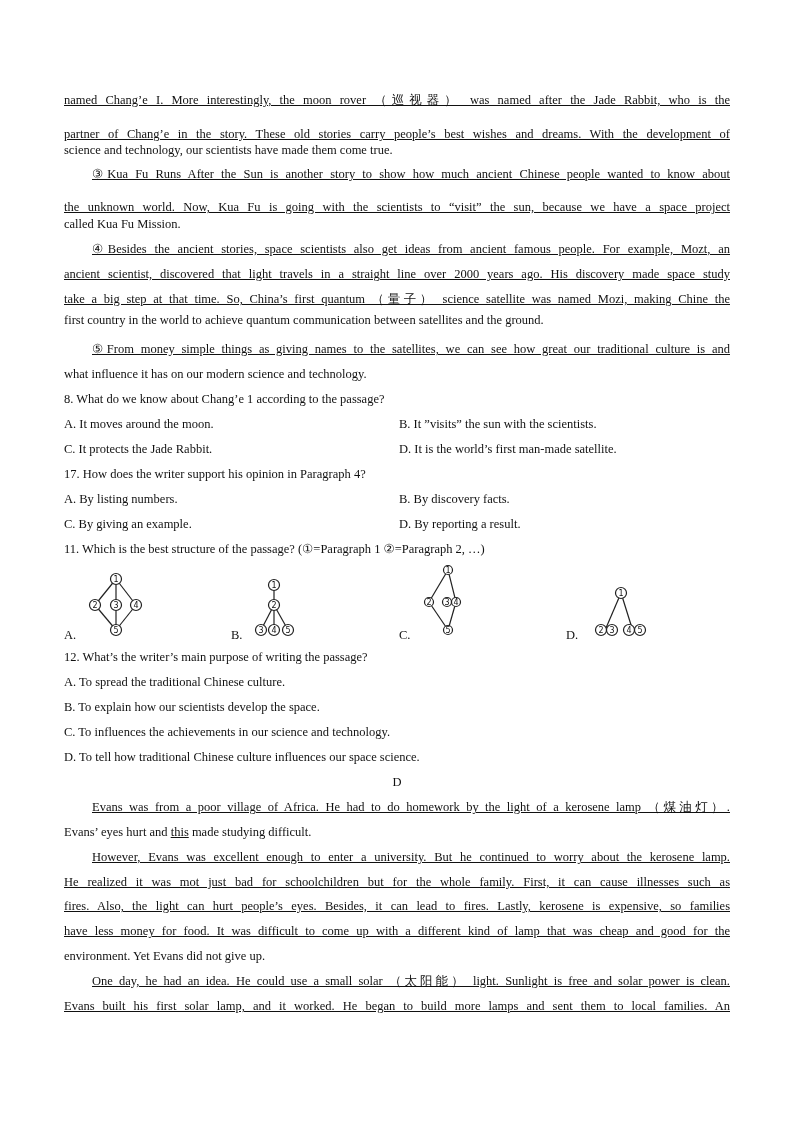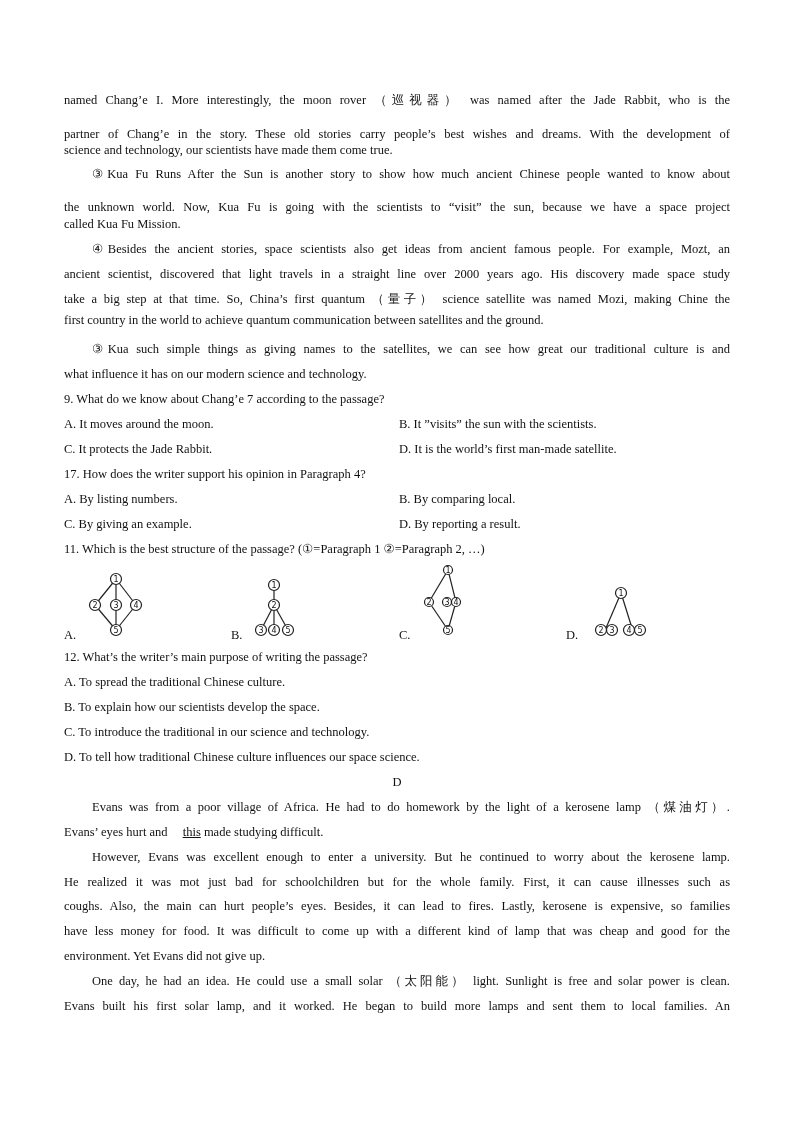--- a/index.html
+++ b/index.html
@@ -1,52 +1,52 @@
 <!DOCTYPE html>
 <html><head>
 <meta charset="utf-8">
 <style>
   html, body { margin:0; padding:0; background:#ffffff; }
   body { width:794px; height:1123px; position:relative; overflow:hidden;
          font-family:"Liberation Serif", "DejaVu Serif", serif; color:#111; font-size:12.5px; }
   .line { position:absolute; left:64px; width:666px; white-space:nowrap; line-height:16px; }
-  .just { text-align:justify; text-align-last:justify; }
+  .just { text-align:justify; text-align-last:justify;text-decoration:underline; }
   .ind { padding-left:28px; width:638px; }
   .col2 { position:absolute; left:399px; white-space:nowrap; line-height:16px;text-align:center; }
   .center { position:absolute; left:0; width:794px; text-align:center; line-height:16px; }
-  u { text-decoration:underline;margin-left:12px; }
+  u { text-decoration:underline; }
   .diag { position:absolute; }
   .optlbl { position:absolute; line-height:16px; }
   svg text { font-family:"DejaVu Sans", sans-serif; font-size:8px; }
 </style>
 </head>
 <body>
 
 <div class="line just" style="top:92px">named Chang’e I. More interestingly,  the moon rover  （巡视器）   was named after the Jade Rabbit,  who is the</div>
 <div class="line just" style="top:126px">partner of Chang’e in the story. These old stories carry people’s best wishes and dreams. With the development  of</div>
 <div class="line" style="top:142px">science and technology, our scientists have made them come true.</div>
 <div class="line just ind" style="top:166px">③Kua Fu Runs After the Sun is another story to show how much ancient Chinese people wanted to know about</div>
 <div class="line just" style="top:199px">the unknown world. Now, Kua Fu is going with the scientists to “visit” the sun, because we have a space project</div>
 <div class="line" style="top:216px">called Kua Fu Mission.</div>
 <div class="line just ind" style="top:241px">④Besides the ancient stories, space scientists also get ideas from ancient famous people. For example, Mozt, an</div>
 <div class="line just" style="top:266px">ancient scientist, discovered that light travels in a straight line over 2000 years ago. His discovery made space study</div>
 <div class="line just" style="top:291px">take a big step at that time. So, China’s first quantum （量子） science satellite was named Mozi, making Chine the</div>
 <div class="line" style="top:312px">first country in the world to achieve quantum communication between satellites and the ground.</div>
-<div class="line just ind" style="top:341px">③Kua such simple things as giving names to the satellites, we can see how great our traditional culture is and</div>
+<div class="line just ind" style="top:341px">⑤From money simple things as giving names to the satellites, we can see how great our traditional culture is and</div>
 <div class="line" style="top:366px">what influence it has on our modern science and technology.</div>
 
-<div class="line" style="top:391px">9. What do we know about Chang’e 7 according to the passage?</div>
+<div class="line" style="top:391px">8. What do we know about Chang’e 1 according to the passage?</div>
 <div class="line" style="top:416px">A. It moves around the moon.</div>
 <div class="col2" style="top:416px">B. It ”visits” the sun with the scientists.</div>
 <div class="line" style="top:441px">C. It protects the Jade Rabbit.</div>
 <div class="col2" style="top:441px">D. It is the world’s first man-made satellite.</div>
 
 <div class="line" style="top:466px">17. How does the writer support his opinion in Paragraph 4?</div>
 <div class="line" style="top:491px">A. By listing numbers.</div>
-<div class="col2" style="top:491px">B. By comparing local.</div>
+<div class="col2" style="top:491px">B. By discovery facts.</div>
 <div class="line" style="top:516px">C. By giving an example.</div>
 <div class="col2" style="top:516px">D. By reporting a result.</div>
 
 <div class="line" style="top:541px">11. Which is the best structure of the passage? (①=Paragraph 1    ②=Paragraph 2, …)</div>
 
 <div class="optlbl" style="left:64px;top:627px">A.</div>
 <svg class="diag" style="left:86px;top:570px" width="64" height="68" viewBox="0 0 64 68">
   <g stroke="#222" stroke-width="1.2" fill="none">
     <line x1="30" y1="9" x2="9" y2="35"></line>
       <line x1="30" y1="9" x2="30" y2="35"></line>
@@ -137,27 +137,27 @@
       <text x="9" y="49">2</text>
       <text x="20" y="49">3</text>
       <text x="37" y="49">4</text>
       <text x="48" y="49">5</text>
     </g>
 </svg>
 
 <div class="line" style="top:649px">12. What’s the writer’s main purpose of writing the passage?</div>
 <div class="line" style="top:674px">A. To spread the traditional Chinese culture.</div>
 <div class="line" style="top:699px">B. To explain how our scientists develop the space.</div>
-<div class="line" style="top:724px">C. To introduce the traditional in our science and technology.</div>
+<div class="line" style="top:724px">C. To influences the achievements in our science and technology.</div>
 <div class="line" style="top:749px">D. To tell how traditional Chinese culture influences our space science.</div>
 
 <div class="center" style="top:774px">D</div>
 <div class="line just ind" style="top:799px">Evans was from a poor village of Africa. He had to do homework by the light of a kerosene lamp （煤油灯）.</div>
 <div class="line" style="top:824px">
   <span>Evans’ eyes hurt and </span><u>this</u><span> made studying difficult.</span>
 </div>
 <div class="line just ind" style="top:849px">However, Evans was excellent enough to enter a university. But he continued to worry about the kerosene lamp.</div>
 <div class="line just" style="top:874px">He realized it was mot just bad for schoolchildren but for the whole family. First, it can cause illnesses such as</div>
-<div class="line just" style="top:898px">coughs. Also, the main can hurt people’s eyes. Besides, it can lead to fires. Lastly, kerosene is expensive, so families</div>
+<div class="line just" style="top:898px">fires. Also, the light can hurt people’s eyes. Besides, it can lead to fires. Lastly, kerosene is expensive, so families</div>
 <div class="line just" style="top:923px">have less money for food. It was difficult to come up with a different kind of lamp that was cheap and good for the</div>
 <div class="line" style="top:948px">environment. Yet Evans did not give up.</div>
 <div class="line just ind" style="top:973px">One day, he had an idea. He could use a small solar （太阳能） light. Sunlight is free and solar power is clean.</div>
 <div class="line just" style="top:998px">Evans built his first solar lamp, and it worked. He began to build more lamps and sent them to local families. An</div>
 
 </body></html>

